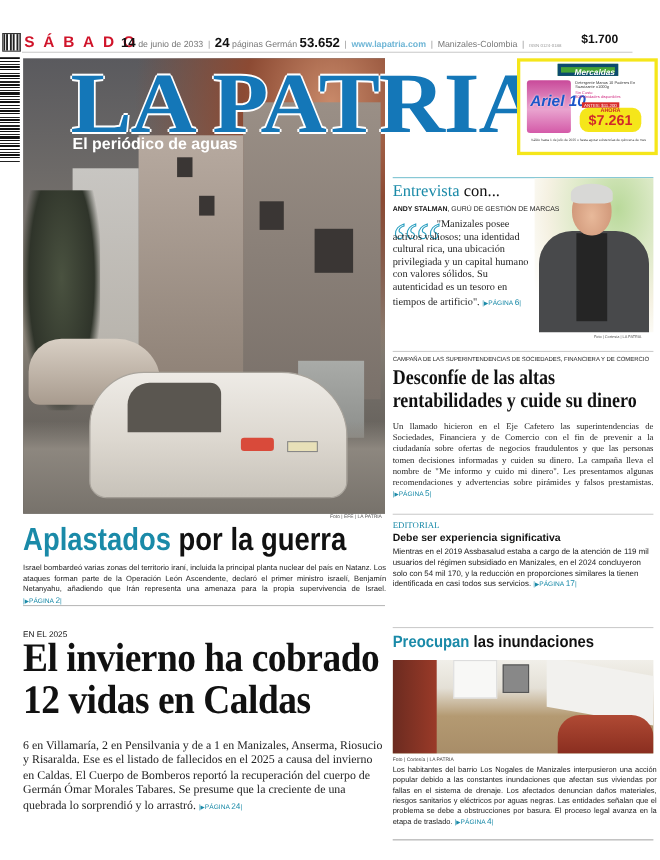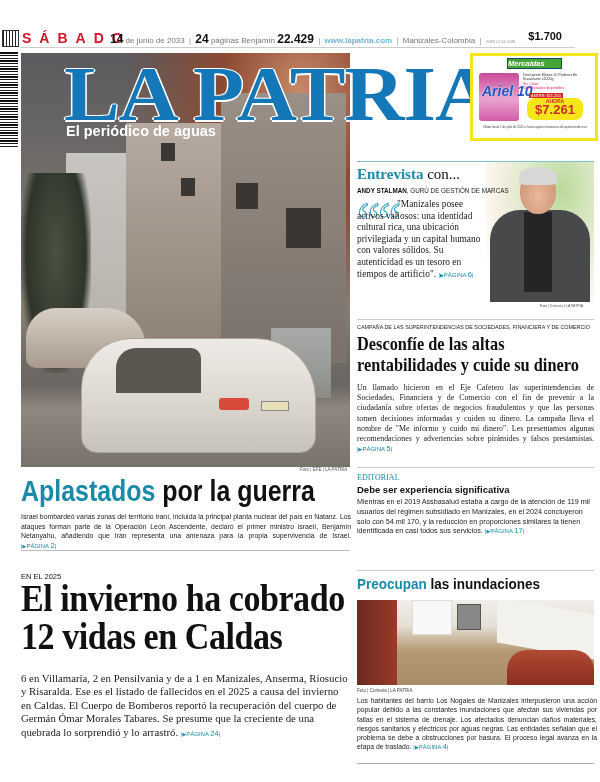--- a/index.html
+++ b/index.html
@@ -45,42 +45,42 @@
   .photo-box { position: absolute; left: 250px; top: 275px; width: 60px; height: 70px; background: linear-gradient(180deg,#a9aba8,#8c8e8b); }
   .photo-credit { position: absolute; left: 300px; top: 467px; font-size: 4.5px; color: #555; white-space: nowrap; }
 
   
   .masthead { position: absolute; left: 64px; top: 54px; font-family: "Liberation Serif", serif; font-weight: bold; font-size: 78px; line-height: 80px; color: #1477b8; letter-spacing: -1px;
     text-shadow: -1.5px 0 #fff, 1.5px 0 #fff, 0 -1.5px #fff, 0 1.5px #fff; white-space: nowrap; transform: scaleX(1.07); transform-origin: left; }
   .tagline { position: absolute; left: 66px; top: 123px; color: #fff; font-weight: bold; font-size: 14.5px; }
 
   
   .ad { position: absolute; left: 470px; top: 53px; width: 128px; height: 88px; border: 3px solid #f5e61a; background: #fff; }
-  .ad-logo { position: absolute; left: 34px; top: 2px; width: 55px; height: 11px; background: #46a435; border: 1px solid #0c4a6e; color: #fff; font-size: 7.5px; font-style: italic; font-weight: bold; text-align: left; line-height: 10px; }
+  .ad-logo { position: absolute; left: 34px; top: 2px; width: 55px; height: 11px; background: #46a435; border: 3px solid #0c4a6e; color: #fff; font-size: 7.5px; font-style: italic; font-weight: bold; text-align: right; line-height: 10px; }
   .ad-product { position: absolute; left: 6px; top: 17px; width: 40px; height: 48px; background: linear-gradient(180deg,#c94a9a,#e9a4cf 55%,#d45aa8); border-radius: 3px; }
   .ad-product-name { position: absolute; left: 9px; top: 28px; font-size: 14px; font-weight: bold; font-style: italic; color: #1c56c9; text-shadow: 0 0 2px #fff; line-height: 14px; }
   .ad-desc { position: absolute; left: 50px; top: 17px; font-size: 3.6px; color: #333; width: 60px; line-height: 4.4px; }
   .ad-desc .pink { color: #d02a80; }
   .ad-antes { position: absolute; left: 56px; top: 37px; background: #d82b2b; color: #fff; font-size: 4px; padding: 0 2px; }
   .ad-price-box { position: absolute; left: 54px; top: 42px; width: 56px; height: 22px; background: #f5e61a; border-radius: 8px; text-align: center; }
   .ad-ahora { font-size: 5px; font-weight: bold; color: #d02a2a; display: block; line-height: 6px; }
   .ad-price { font-size: 13px; font-weight: bold; color: #d02a2a; display: block; line-height: 12px; }
   .ad-fine { position: absolute; left: 8px; top: 70px; width: 108px; font-size: 3px; color: #444; text-align: center; line-height: 3.6px; }
 
   
   .interview-rule { position: absolute; left: 357px; top: 161px; width: 237px; height: 1px; background: #7cc3d1; }
   .interview-photo { position: absolute; left: 486px; top: 162px; width: 108px; height: 140px;
     background: radial-gradient(ellipse at 70% 20%, #b9d99a 0%, #d9e8c3 30%, #f5f1e2 60%, #ffffff 85%); overflow: hidden; }
   .person-head { position: absolute; left: 34px; top: 8px; width: 36px; height: 44px; border-radius: 48%; background: radial-gradient(ellipse at 50% 60%, #e8b99a 0%, #d29a7c 70%); }
   .person-hair { position: absolute; left: 33px; top: 5px; width: 38px; height: 18px; border-radius: 50% 50% 20% 20%; background: #d8d8d6; }
   .person-body { position: absolute; left: 4px; top: 48px; width: 100px; height: 95px; background: #48494b; border-radius: 30px 30px 0 0; }
   .person-shirt { position: absolute; left: 38px; top: 50px; width: 28px; height: 80px; background: #252525; }
   .interview-credit { position: absolute; left: 540px; top: 304px; font-size: 3.5px; color: #555; white-space: nowrap; }
   .interview-kicker { position: absolute; left: 357px; top: 166px; font-family: "Liberation Serif", serif; font-size: 15px; color: #111; white-space: nowrap; }
-  .interview-kicker .accent { color: #1a8aa8; font-weight: bold; }
+  .interview-kicker .accent { color: #1a8aa8; }
   .interview-who { position: absolute; left: 357px; top: 187px; font-size: 6.3px; color: #222; white-space: nowrap; font-family: "Liberation Sans Narrow","Liberation Sans",sans-serif; }
   .interview-who b { color: #111; }
   .quote-marks { position: absolute; left: 357px; top: 197px; width: 38px; height: 22px; font-family: "Liberation Serif", serif; font-size: 52px; line-height: 50px; color: #fff; -webkit-text-stroke: 1px #2a9fc0; letter-spacing: -2px; }
   .interview-quote { position: absolute; left: 357px; top: 199px; width: 128px; font-family: "Liberation Serif", serif; font-size: 9.4px; line-height: 11.6px; color: #222; text-indent: 0; }
   .interview-quote .pad { display: inline-block; width: 40px; }
 
   
   .pref { color: #1a8aa8; font-family: "Liberation Sans", sans-serif; font-size: 6px; white-space: nowrap; }
   .pref .arrow { font-size: 5px; }
   .pref .num { font-size: 7.5px; }
@@ -127,22 +127,22 @@
 
 <div class="topbar">
   <div class="qr"></div>
   <span class="dayname">SÁBADO</span>
   <span class="dateline">
     <b>14</b>
     <span>de junio de 2033</span>
     <span class="sep">|</span>
     <b>24</b>
     <span>páginas</span>
-    <span>Benjamín</span>
-    <b>22.429</b>
+    <span>Germán</span>
+    <b>53.652</b>
     <span class="sep">|</span>
     <span class="url">www.lapatria.com</span>
     <span class="sep">|</span>
     <span>Manizales-Colombia</span>
     <span class="sep">|</span>
     <span class="issn">ISSN 0124-0188</span>
   </span>
   <span class="price">$1.700</span>
   <div class="topline"></div>
 </div>

